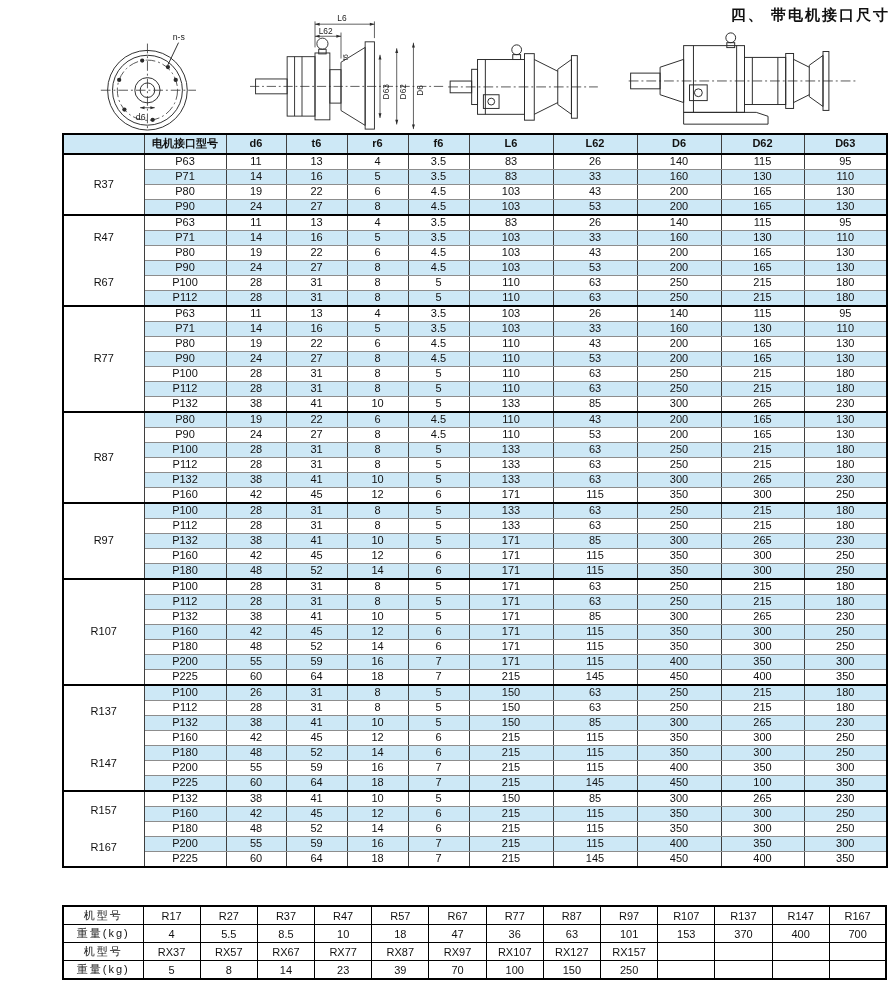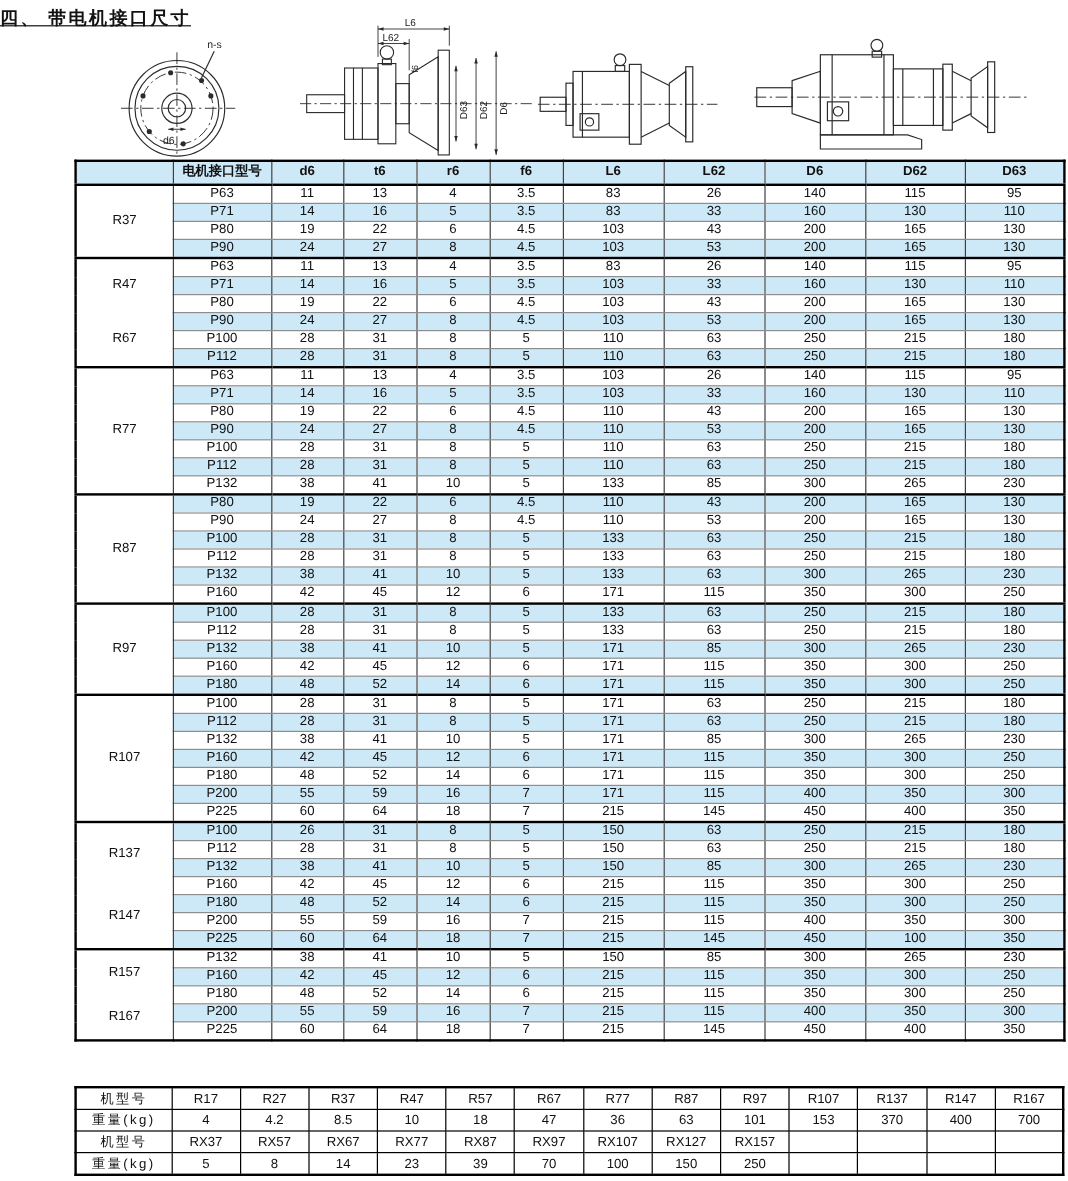--- a/index.html
+++ b/index.html
@@ -3,21 +3,21 @@
 <meta charset="utf-8">
 <style>
   html,body { margin:0; padding:0; background:#ffffff; }
   .page {
     position:relative; width:890px; height:984px; background:#fff;
     font-family:"Liberation Sans","DejaVu Sans",sans-serif; color:#111;
     overflow:hidden;
   }
   .title {
     position:absolute; top:6px; left:0; width:100%;
-    text-align:left; font-size:15px; font-weight:bold; letter-spacing:2px;text-decoration:underline;
+    text-align:right; font-size:15px; font-weight:bold; letter-spacing:2px;
   }
   .drawing { position:absolute; }
   .drawing line, .drawing path, .drawing rect, .drawing circle, .drawing polygon, .drawing polyline {
     stroke:#2b2b2b; stroke-width:1; fill:none;
   }
   .drawing .cl { stroke-dasharray:10 3 2 3; stroke-width:0.8; }
   .drawing .dot { fill:#2b2b2b; stroke:none; }
   .drawing text { fill:#1c1c1c; stroke:none; font-family:"Liberation Sans",sans-serif; }
   .drawing .hatched { stroke:#2b2b2b; }
   .drawing .dim { stroke-width:0.8; }
@@ -853,21 +853,21 @@
           <td>R87</td>
           <td>R97</td>
           <td>R107</td>
           <td>R137</td>
           <td>R147</td>
           <td>R167</td>
         </tr>
         <tr>
           <td class="wt-label">重量(kg)</td>
           <td>4</td>
-          <td>4.2</td>
+          <td>5.5</td>
           <td>8.5</td>
           <td>10</td>
           <td>18</td>
           <td>47</td>
           <td>36</td>
           <td>63</td>
           <td>101</td>
           <td>153</td>
           <td>370</td>
           <td>400</td>

